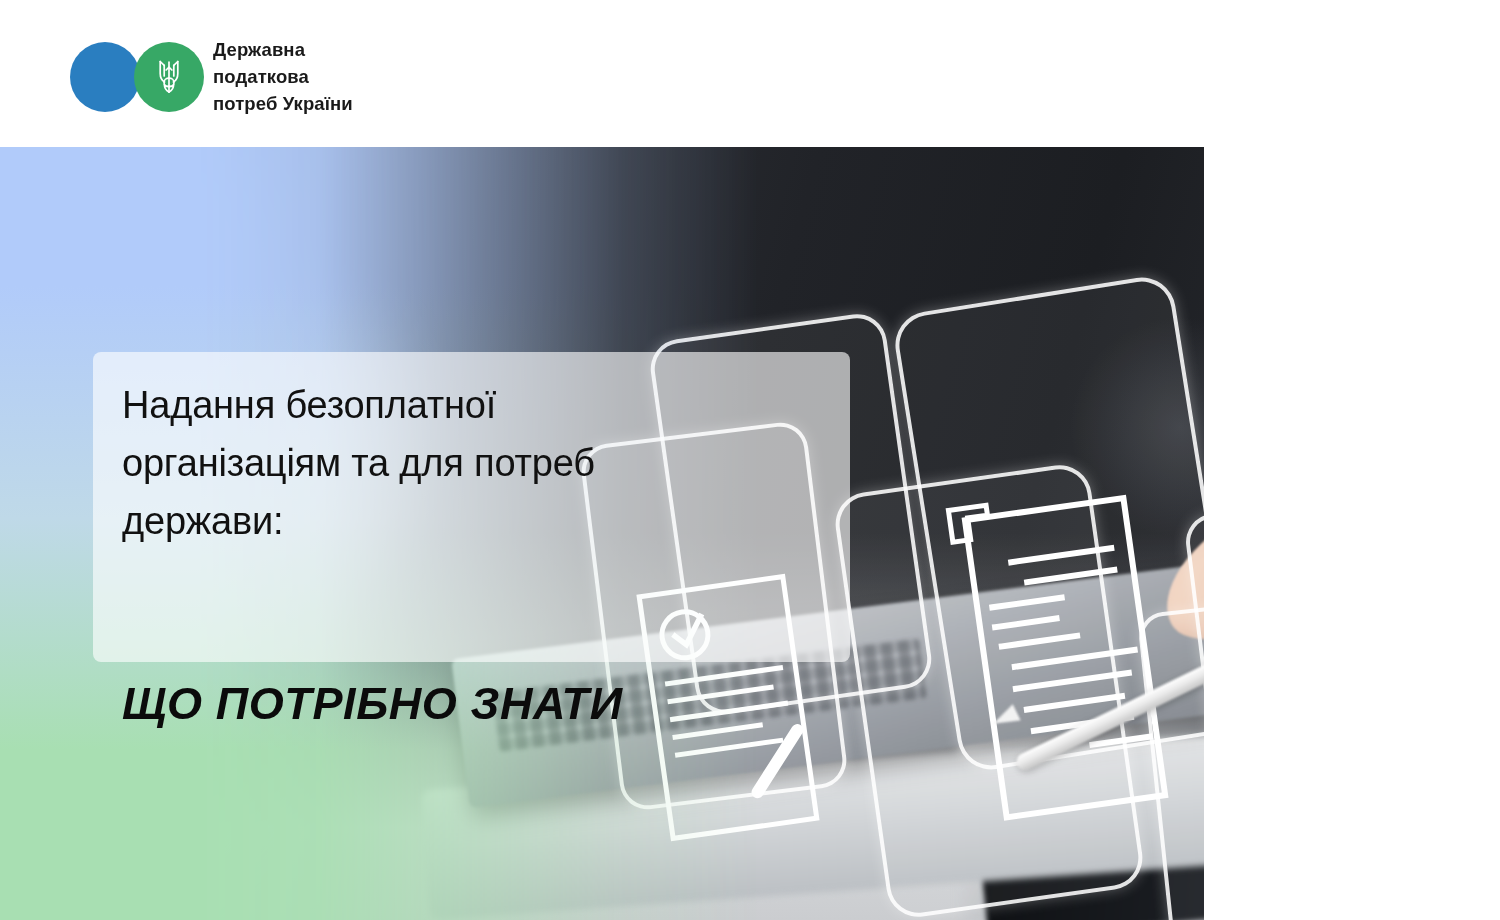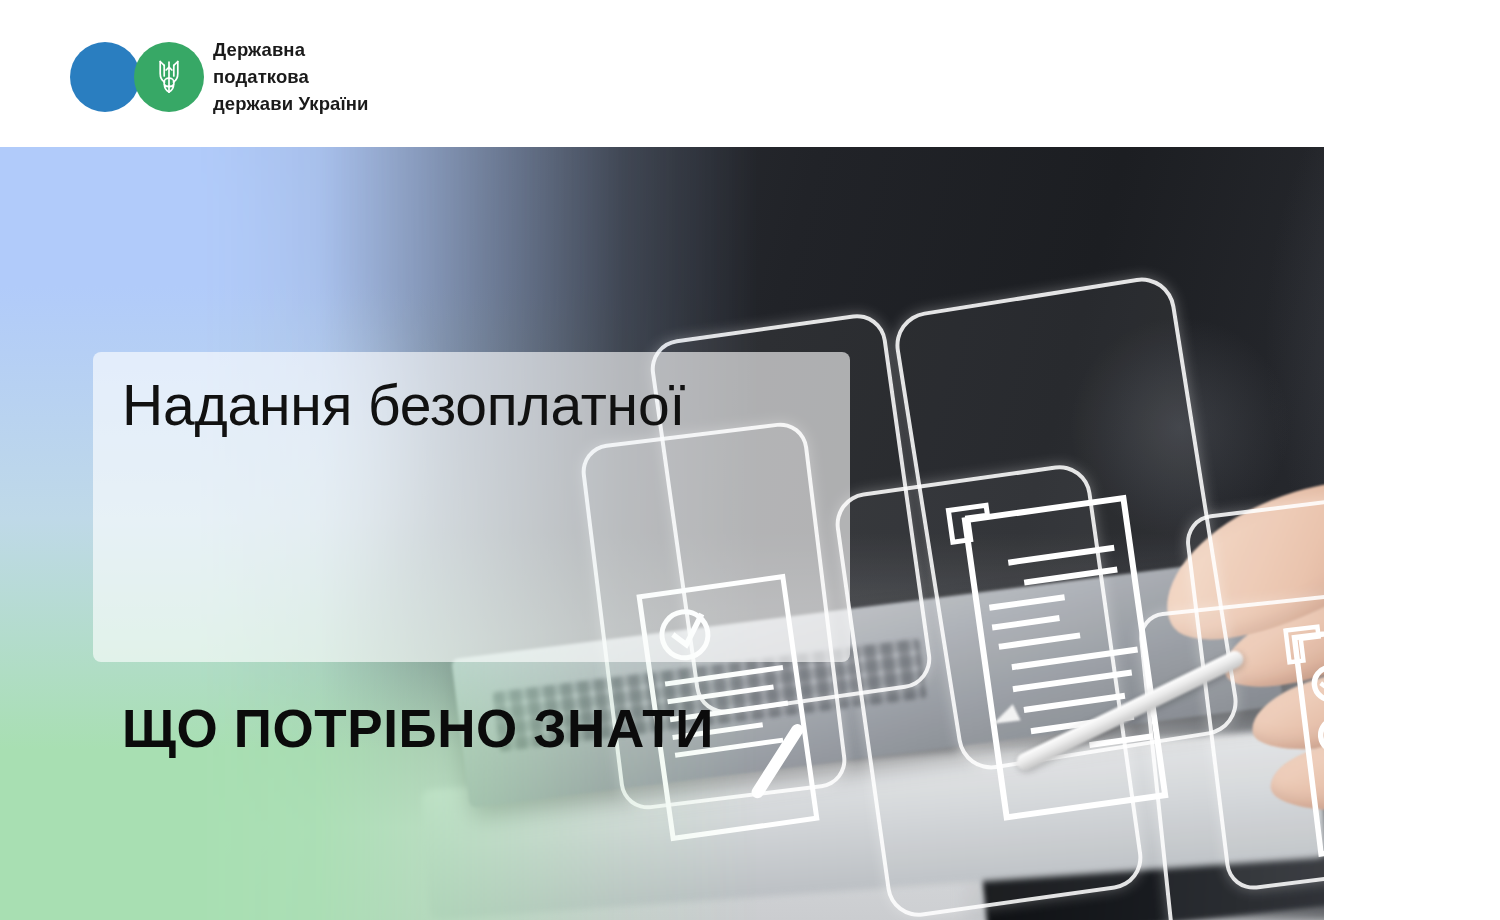--- a/index.html
+++ b/index.html
@@ -2,21 +2,21 @@
 <html lang="uk"><head>
 <meta charset="utf-8">
 <style>
   html, body {
     margin: 0;
     padding: 0;
     background: #ffffff;
   }
   #page {
     position: relative;
-    width: 1324px;
+    width: 1204px;
     height: 920px;
     overflow: hidden;
     font-family: "Liberation Sans", "DejaVu Sans", sans-serif;
     background: #bef264;
   }
 
   
   .header {
     position: absolute;
     left: 0; top: 0;
@@ -239,38 +239,39 @@
     background: rgba(255,255,255,0.62);
     border-radius: 8px;
     z-index: 20;
   }
   .headline {
     position: absolute;
     left: 122px;
     top: 376px;
     width: 740px;
     z-index: 22;
-    font-size: 57px;
+    font-size: 38px;
     font-weight: normal;
     line-height: 58px;
     color: #111111;
     letter-spacing: -0.2px;
   }
   .headline .ln { display: block; white-space: nowrap; }
   .subhead {
     position: absolute;
     left: 122px;
-    top: 702px;
+    top: 681px;
     z-index: 22;
-    font-size: 53px;
+    font-size: 45px;
     font-weight: bold;
     line-height: 1;
     color: #0b0b0b;
     letter-spacing: 0.6px;
     white-space: nowrap;
+    font-style: italic;
   }
 </style>
 </head>
 <body>
 
 <div id="page">
 
   <div class="header">
     <div class="logo-wrap">
       <div class="logo-marks">
@@ -290,21 +291,21 @@
               <path d="M12.1 14.0 L15 11.2 L17.9 14.0"></path>
               <ellipse cx="15" cy="26.4" rx="5.0" ry="4.3"></ellipse>
               <path d="M10.9 30.3 L19.1 30.3"></path>
             </g>
           </svg>
         </div>
       </div>
       <div class="logo-text">
         <div>Державна</div>
         <div>податкова</div>
-        <div>держави України</div>
+        <div>потреб України</div>
       </div>
     </div>
   </div>
 
   <div class="hero">
 
     <div class="photo"></div>
     <div class="photo-leftglow"></div>
 
     <div class="desk-dark"></div>
@@ -384,17 +385,19 @@
     <div class="stylus"></div>
     <div class="stylus-tip"></div>
 
   </div>
 
   <div style="position: absolute; left: 0px; top: 147px; width: 760px; height: 773px; z-index: 15; pointer-events: none; background: linear-gradient(rgb(177, 203, 250) 0%, rgb(177, 203, 250) 18%, rgb(191, 217, 232) 48%, rgb(168, 223, 178) 78%, rgb(168, 223, 178) 100%); mask-image: linear-gradient(to right, rgb(0, 0, 0) 0%, rgb(0, 0, 0) 26%, rgba(0, 0, 0, 0.92) 42%, rgba(0, 0, 0, 0.55) 62%, rgba(0, 0, 0, 0.18) 82%, rgba(0, 0, 0, 0) 100%);"></div>
     <div class="text-panel"></div>
 
   <div class="headline">
     <span class="ln">Надання безоплатної</span>
+    <span class="ln">організаціям та для потреб</span>
+    <span class="ln">держави:</span>
   </div>
 
   <div class="subhead">ЩО ПОТРІБНО ЗНАТИ</div>
 
 </div>
 
 </body></html>

